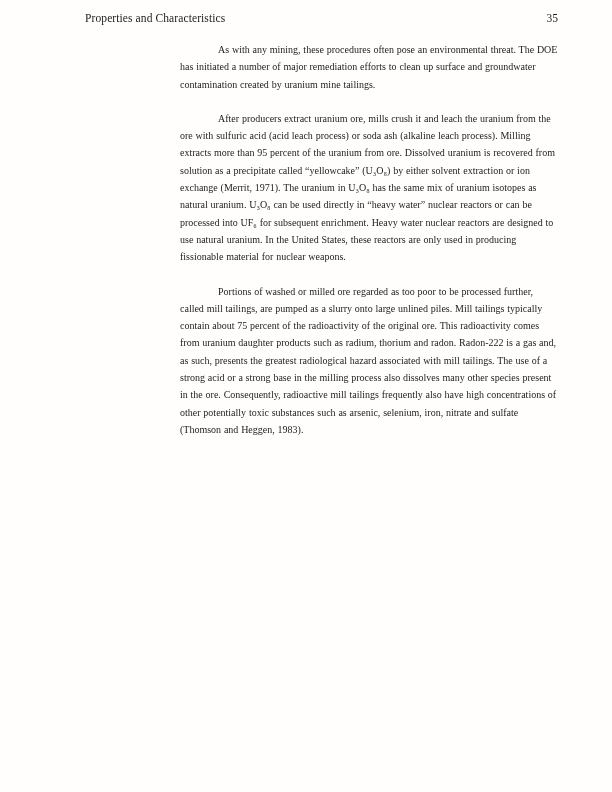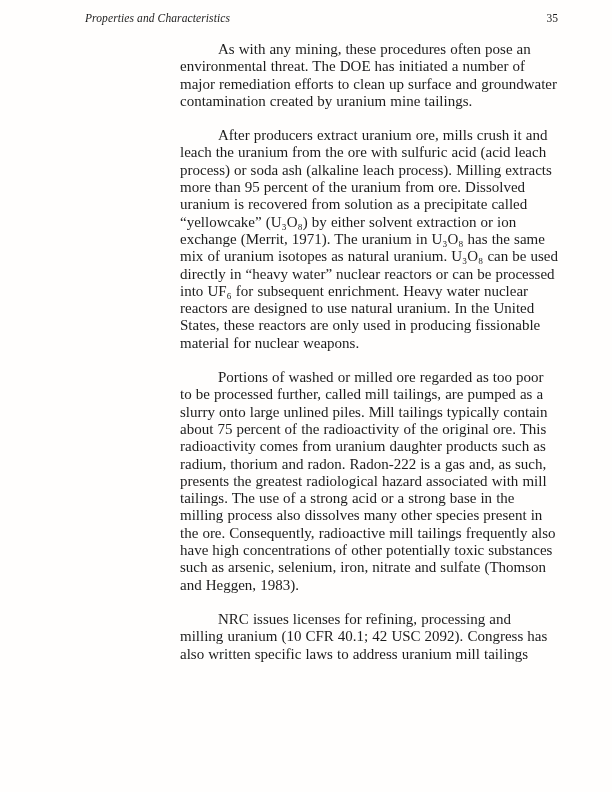--- a/index.html
+++ b/index.html
@@ -23,53 +23,51 @@
     .running-header {
       position: absolute;
       top: 12px;
       left: 85px;
       right: 54px;
       display: flex;
       justify-content: space-between;
       align-items: baseline;
     }
     .running-title {
-      font-style: italic;
       font-size: 11.5px;
       letter-spacing: 0.1px;
     }
     .page-number {
       font-size: 11.5px;
       font-style: normal;
     }
     .content {
       position: absolute;
       top: 41px;
       left: 180px;
       width: 378px;
     }
     .content p {
       margin: 0 0 17px 0;
-      font-size: 15px;
+      font-size: 10px;
       line-height: 17.3px;
       text-indent: 38px;
       text-align: left;
       word-spacing: 0.3px;
     }
   </style>
 </head>
 <body>
 
 <div class="page">
 
   <div class="running-header">
     <span class="running-title">Properties and Characteristics</span>
     <span class="page-number">35</span>
   </div>
 
   <div class="content">
     <p>As with any mining, these procedures often pose an environmental threat. The DOE has initiated a number of major remediation efforts to clean up surface and groundwater contamination created by uranium mine tailings.</p>
     <p>After producers extract uranium ore, mills crush it and leach the uranium from the ore with sulfuric acid (acid leach process) or soda ash (alkaline leach process). Milling extracts more than 95 percent of the uranium from ore. Dissolved uranium is recovered from solution as a precipitate called “yellowcake” (U₃O₈) by either solvent extraction or ion exchange (Merrit, 1971). The uranium in U₃O₈ has the same mix of uranium isotopes as natural uranium. U₃O₈ can be used directly in “heavy water” nuclear reactors or can be processed into UF₆ for subsequent enrichment. Heavy water nuclear reactors are designed to use natural uranium. In the United States, these reactors are only used in producing fissionable material for nuclear weapons.</p>
     <p>Portions of washed or milled ore regarded as too poor to be processed further, called mill tailings, are pumped as a slurry onto large unlined piles. Mill tailings typically contain about 75 percent of the radioactivity of the original ore. This radioactivity comes from uranium daughter products such as radium, thorium and radon. Radon-222 is a gas and, as such, presents the greatest radiological hazard associated with mill tailings. The use of a strong acid or a strong base in the milling process also dissolves many other species present in the ore. Consequently, radioactive mill tailings frequently also have high concentrations of other potentially toxic substances such as arsenic, selenium, iron, nitrate and sulfate (Thomson and Heggen, 1983).</p>
-    <p>NRC issues licenses for refining, processing and milling uranium (10 CFR 40.1; 42 USC 2092). Congress has also written specific laws to address uranium mill tailings</p>
   </div>
 
 </div>
 
 </body></html>

